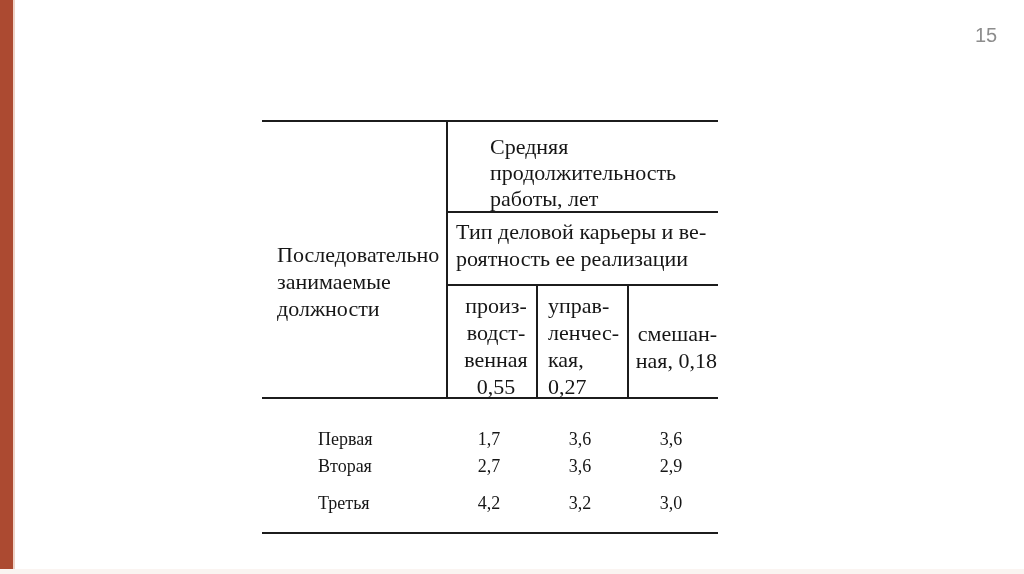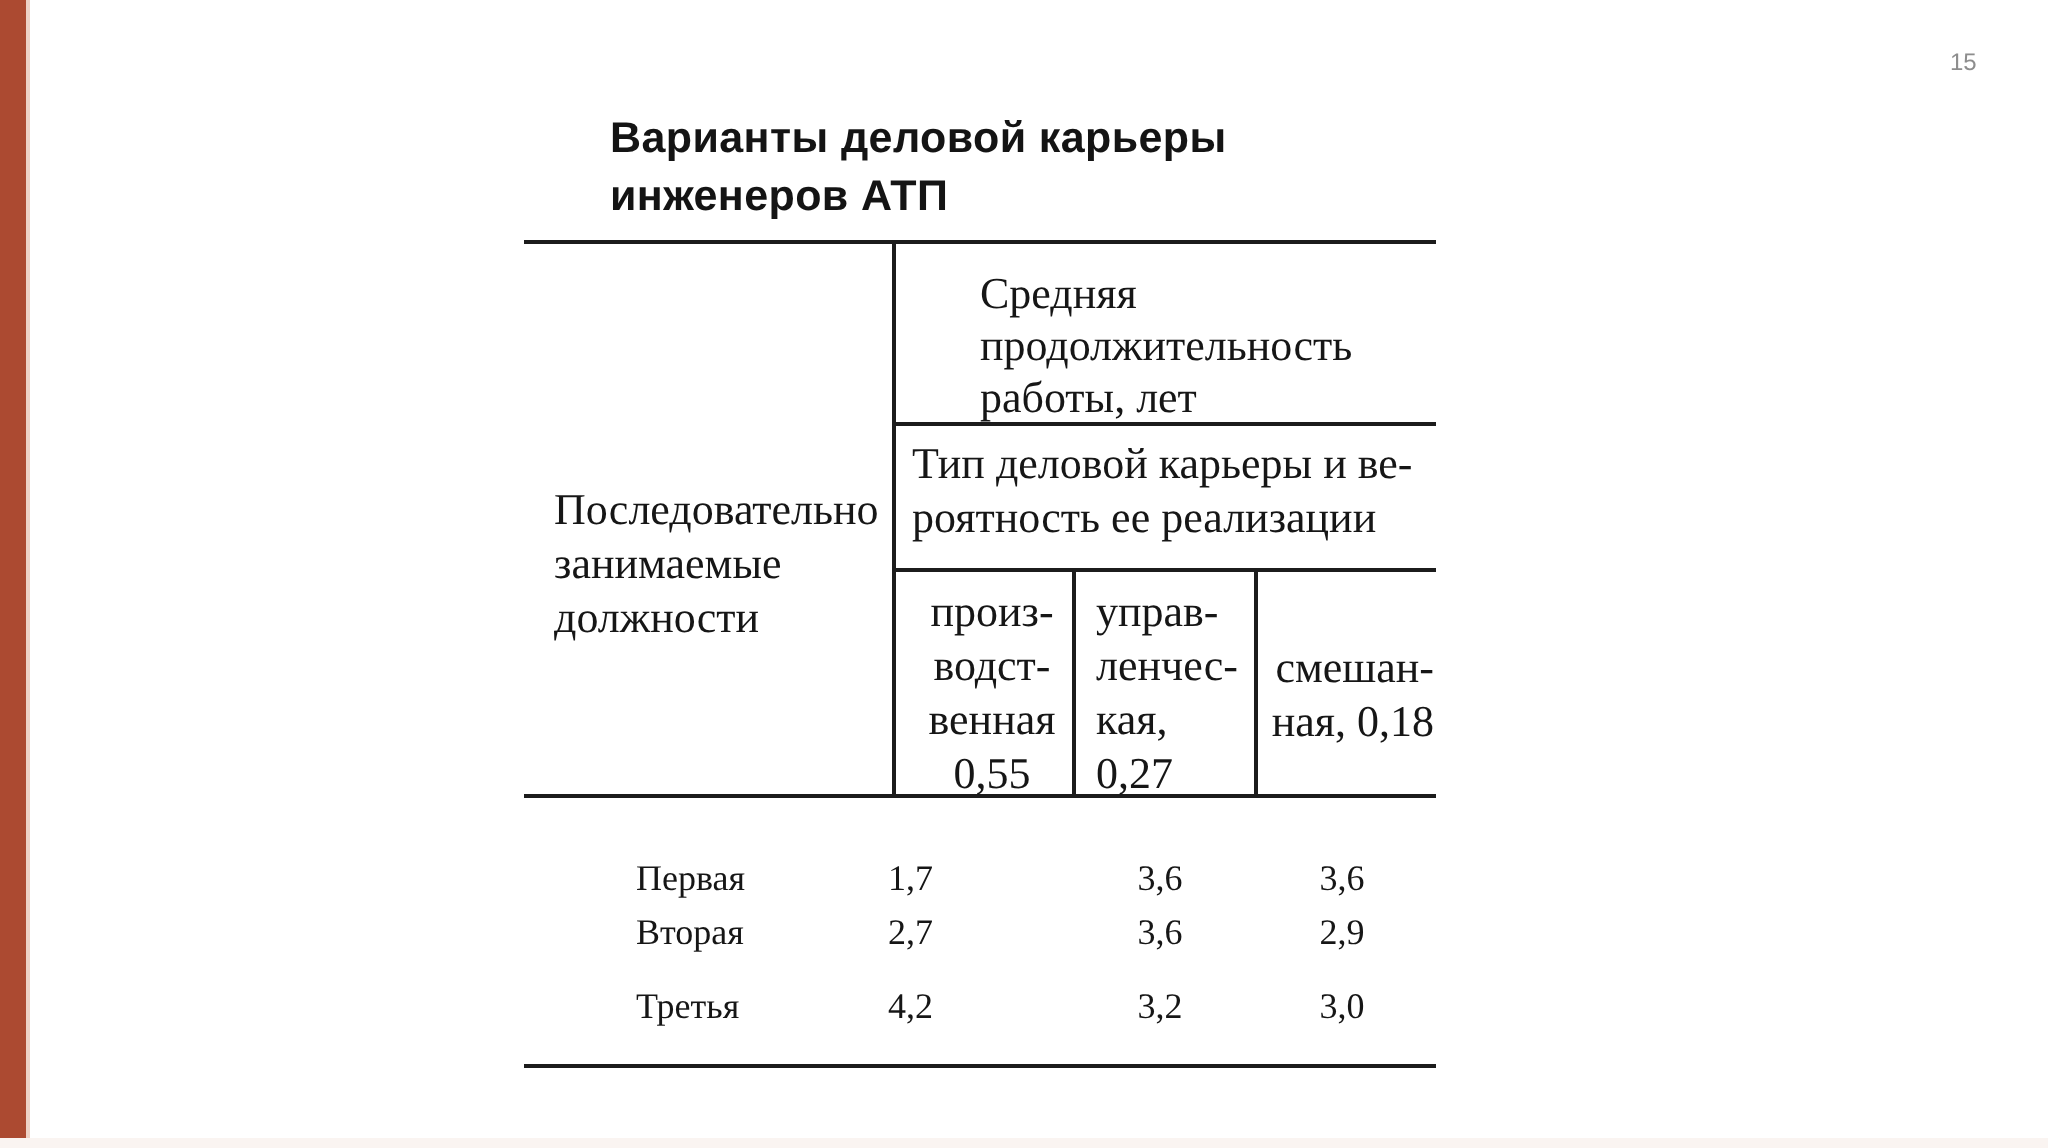--- a/index.html
+++ b/index.html
@@ -15,54 +15,52 @@
     background:#ac4a31;
     border-right:2px solid #eed2c6;
   }
   .bottom-edge{
     position:absolute;left:0;bottom:0;width:1024px;height:5px;
     background:#faf4f1;
   }
   .page-number{
     position:absolute;left:975px;top:24px;width:40px;
     font-family:"Liberation Sans","DejaVu Sans",sans-serif;
-    font-size:12px;color:#8d8d8d;
+    font-size:20px;color:#8d8d8d;
   }
   .title{
     position:absolute;left:305px;top:55px;margin:0;
     font-family:"Liberation Sans","DejaVu Sans",sans-serif;
     font-weight:bold;font-size:21.5px;line-height:29px;
     color:#141414;letter-spacing:0.2px;
   }
   .pre{white-space:pre-line;}
   .tbl-text{
     position:absolute;
     font-size:22px;line-height:27px;color:#161616;
   }
   .hline,.vline{position:absolute;background:#1c1c1c;}
   .row-label{position:absolute;left:56px;top:0;}
-  .row-v0{position:absolute;left:182px;top:0;width:90px;text-align:left;}
+  .row-v0{position:absolute;left:182px;top:0;width:90px;text-align:center;}
   .row-v1{position:absolute;left:272px;top:0;width:92px;text-align:center;}
   .row-v2{position:absolute;left:362px;top:0;width:94px;text-align:center;}
   .data-row{
     position:absolute;left:262px;width:456px;height:27px;
     font-size:18px;color:#161616;
   }
 </style>
 </head>
 <body>
 
 <div class="slide">
 
   <div class="accent-bar"></div>
 
   <div class="page-number">15</div>
 
-  <h1 class="title pre">Варианты деловой карьеры
-инженеров АТП</h1>
 
   <div>
 
     <div class="hline" style="left:262px;top:120px;width:456px;height:2px;"></div>
     <div class="hline" style="left:446px;top:211px;width:272px;height:2px;"></div>
     <div class="hline" style="left:446px;top:284px;width:272px;height:2px;"></div>
     <div class="hline" style="left:262px;top:397px;width:456px;height:2px;"></div>
     <div class="hline" style="left:262px;top:532px;width:456px;height:2px;"></div>
 
     <div class="vline" style="left:446px;top:120px;width:2px;height:279px;"></div>

